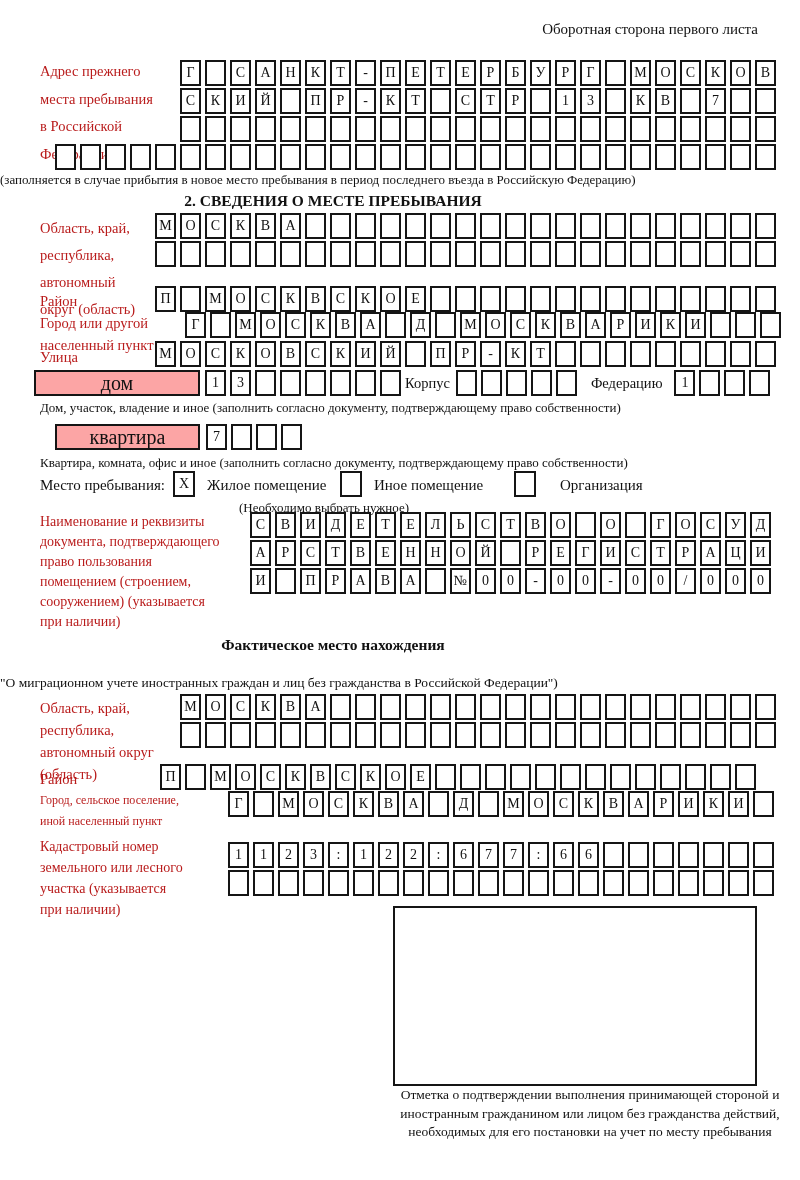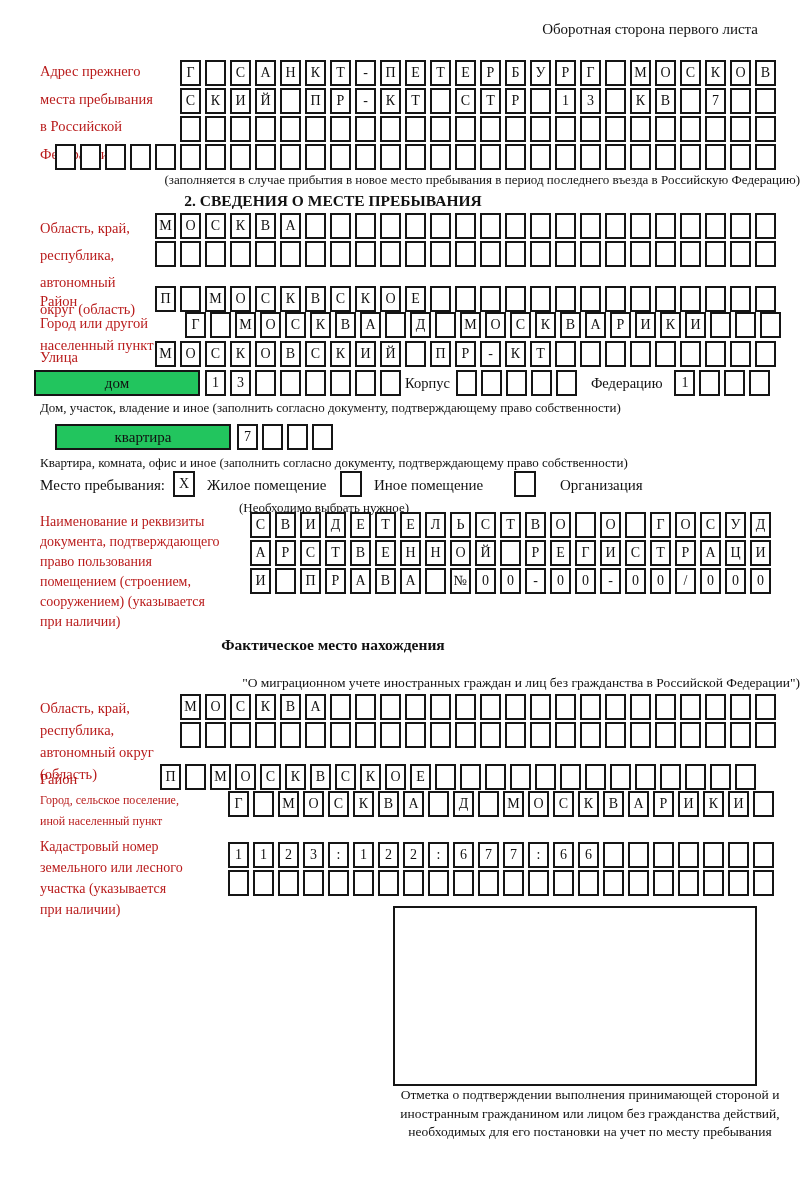--- a/index.html
+++ b/index.html
@@ -8,34 +8,34 @@
     background:#ffffff; color:#111;
     font-family:"Liberation Serif","DejaVu Serif",serif;
     overflow:hidden;
   }
   .abs { position:absolute; }
   .flabel {
     position:absolute; font-size:14.5px; line-height:27px;
     white-space:pre-line; color:#b91c1c;
   }
   .note { position:absolute; font-size:13px; color:#111; }
-  .center { left:0; width:800px; text-align:right; }
+  .center { left:0; width:800px; text-align:left; }
   .sec-title { position:absolute; left:3px; width:660px; text-align:center;
     font-weight:bold; font-size:15.5px; }
   .cellrow { position:absolute; display:flex; }
   .cell {
     box-sizing:border-box; width:21px; height:26px; margin-right:4px;
     border:2px solid #151515; background:#fff;
     display:flex; align-items:center; justify-content:center;
     font-size:14px; line-height:1;
   }
   .wide-box {
     box-sizing:border-box; height:26px; border:2px solid #151515;
     display:flex; align-items:center; justify-content:center;
-    font-size:15px; background:#22c55e;
+    font-size:20px; background:#fca5a5;
   }
   .inline-label { font-size:14.5px; line-height:26px; white-space:nowrap; }
   .checkbox {
     position:absolute; box-sizing:border-box; width:22px; height:26px;
     border:2px solid #151515; background:#fff;
     display:flex; align-items:center; justify-content:center; font-size:14px;
   }
   .opt-label { position:absolute; font-size:15px; white-space:nowrap; }
   .stamp-box { position:absolute; border:2px solid #151515; background:#fff; }
 </style>
@@ -333,21 +333,21 @@
     <div style="display:flex;">
         <span class="cell">1</span>
         <span class="cell"></span>
         <span class="cell"></span>
         <span class="cell"></span>
       </div>
   </div>
   <div class="note" style="left:40px; top:400px;">Дом, участок, владение и иное (заполнить согласно документу, подтверждающему право собственности)</div>
 
   <div class="cellrow" style="left:55px; top:424px;">
-    <div class="wide-box" style="width:176px; margin-right:6px;">квартира</div>
+    <div class="wide-box" style="width:145px; margin-right:6px;">квартира</div>
     <div style="display:flex;">
         <span class="cell">7</span>
         <span class="cell"></span>
         <span class="cell"></span>
         <span class="cell"></span>
       </div>
   </div>
   <div class="note" style="left:40px; top:455px;">Квартира, комната, офис и иное (заполнить согласно документу, подтверждающему право собственности)</div>
 
   <div class="opt-label" style="left:40px; top:477px;">Место пребывания:</div>

